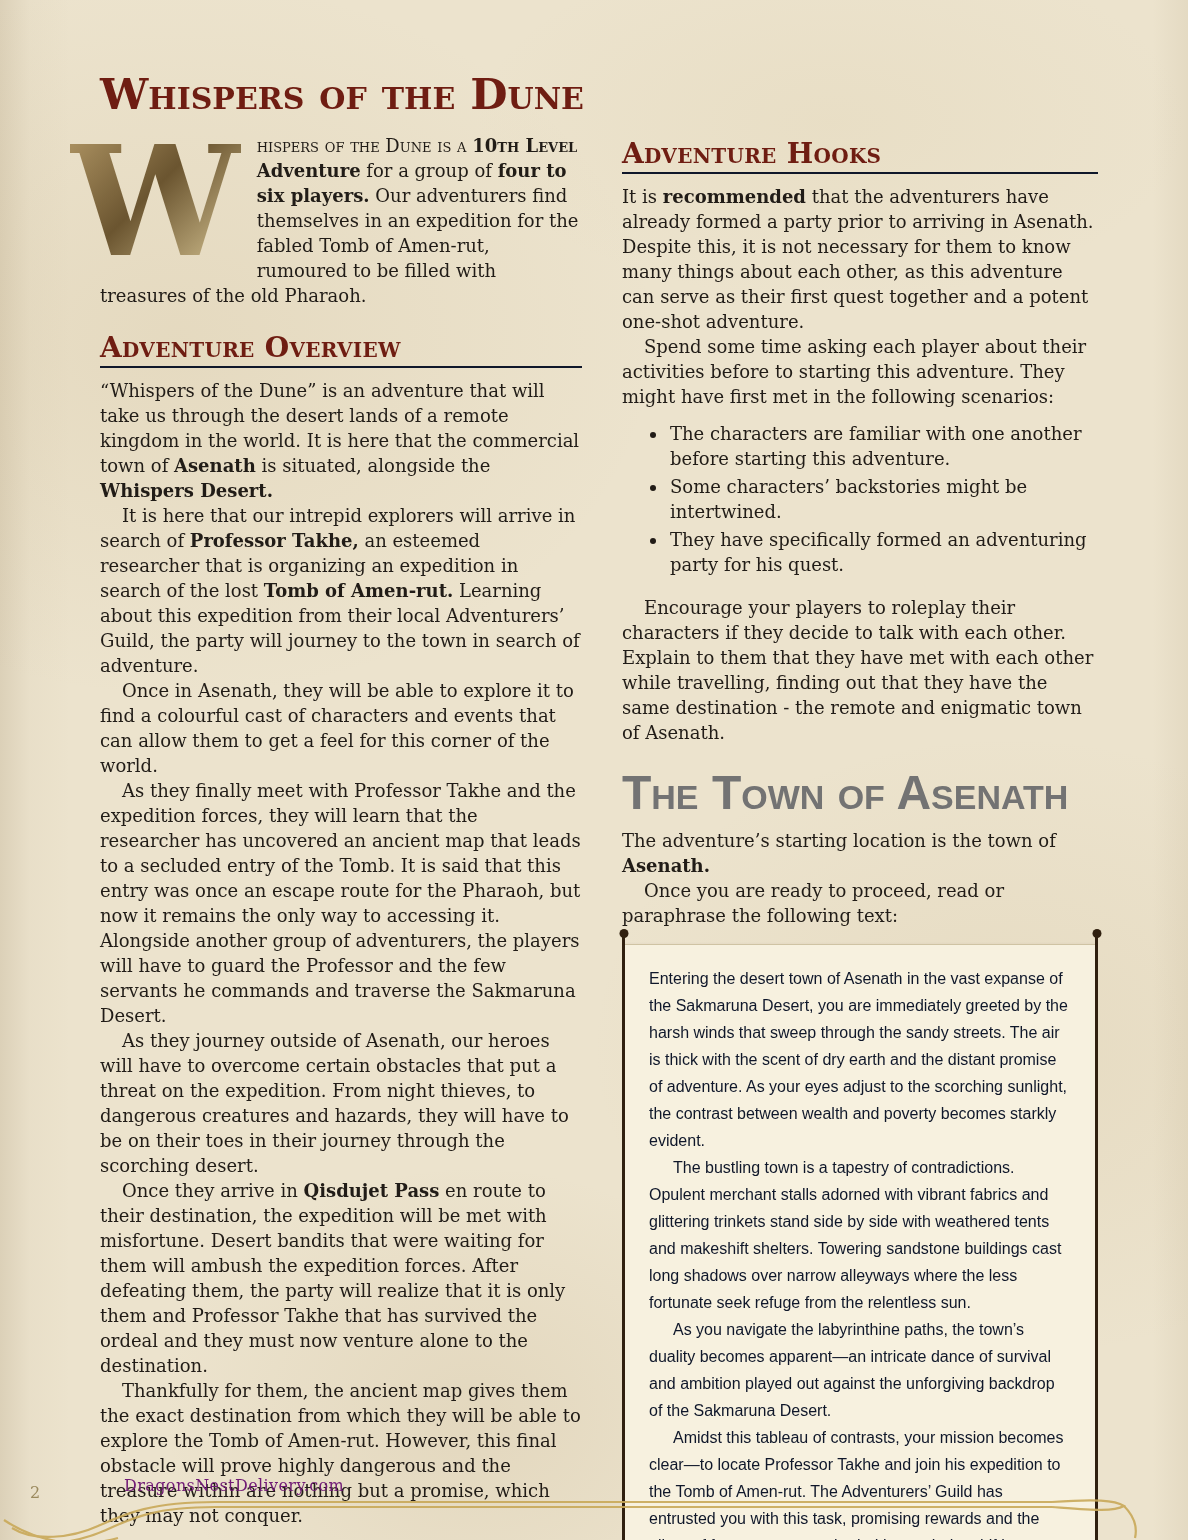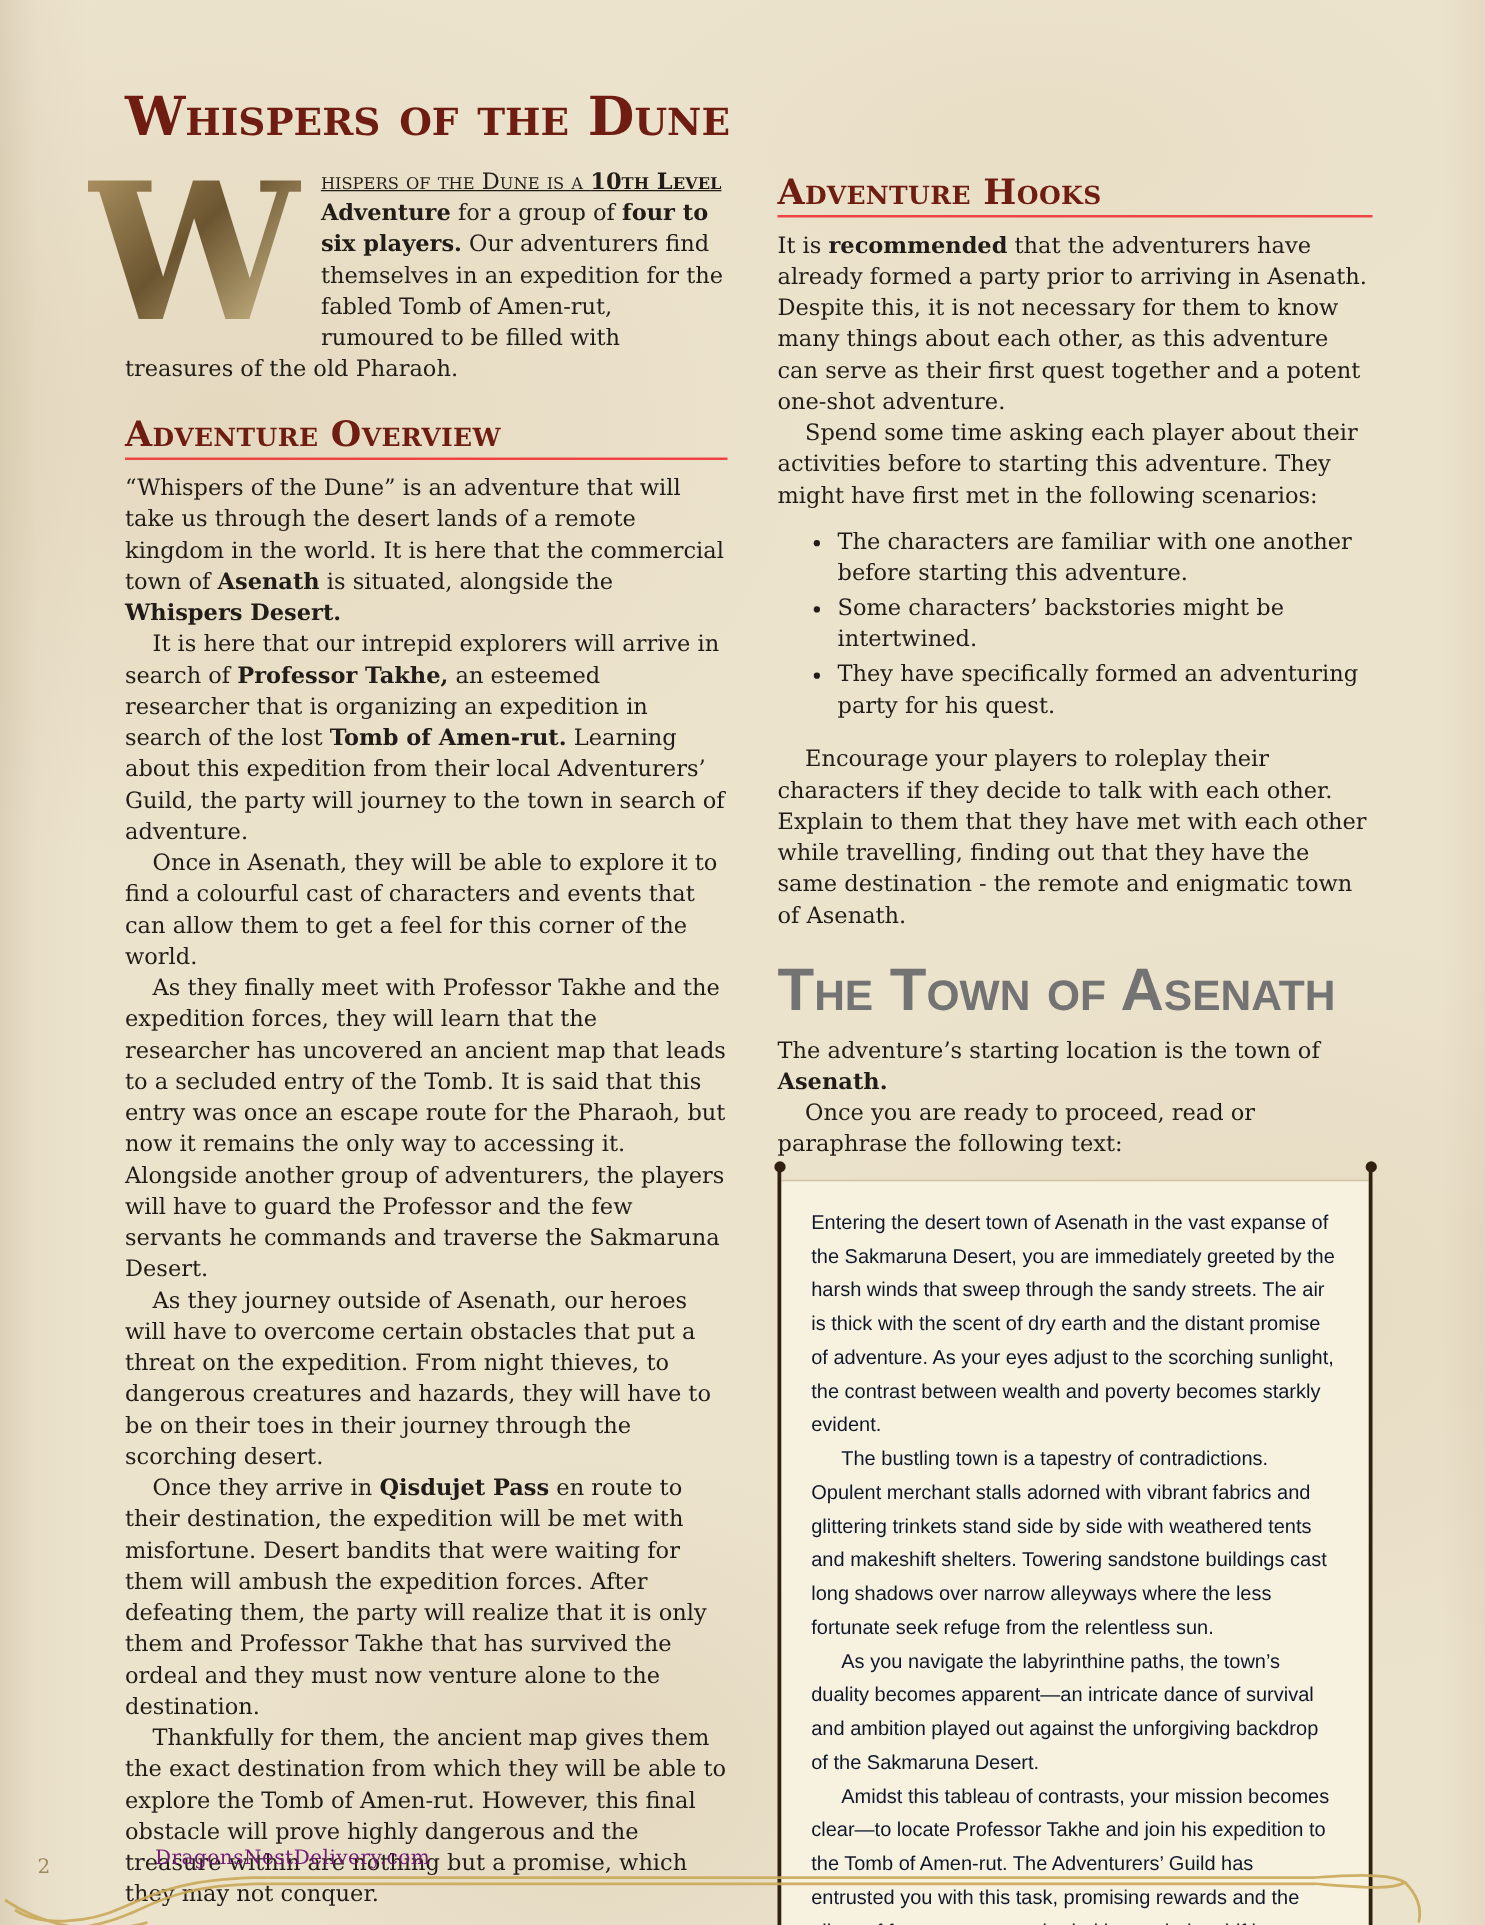--- a/index.html
+++ b/index.html
@@ -27,34 +27,34 @@
     margin:0 0 16px 0;
     font-family:"DejaVu Serif",serif;font-weight:bold;
     font-variant:small-caps;font-size:43px;line-height:1.05;
     color:#6f1d12;white-space:nowrap;
   }
   .sec-head{
     margin:0 0 10px 0;clear:left;
     font-family:"DejaVu Serif",serif;font-weight:bold;
     font-variant:small-caps;font-size:28px;line-height:1.15;
     color:#6f1d12;letter-spacing:0.3px;
-    border-bottom:2px solid #ef4444;padding-bottom:2px;
+    border-bottom:2px solid #0f172a;padding-bottom:2px;
   }
   .sec-head.mt{margin-top:24px;}
   .big-head{
     margin:22px 0 8px 0;
     font-family:Liberation Sans, sans-serif;font-weight:bold;
     font-variant:small-caps;font-size:48px;line-height:1.1;
     color:#737373;white-space:nowrap;
   }
   p{margin:0;font-size:18px;line-height:25px;}
   .ind{text-indent:22px;}
   .mt18{margin-top:18px;}
   .b{font-weight:bold;}
-  .sc{font-variant:small-caps;text-decoration:underline;}
+  .sc{font-variant:small-caps;}
 
   .intro{font-size:18px;line-height:25px;}
   .dropcap{
     float:left;
     font-family:"DejaVu Serif",serif;font-weight:bold;
     font-size:152px;line-height:0.78;
     margin:10px 16px 6px -30px;
     background:linear-gradient(135deg,#a98f5f 0%,#6b5530 45%,#d6c493 100%);
     -webkit-background-clip:text;background-clip:text;color:transparent;
   }

